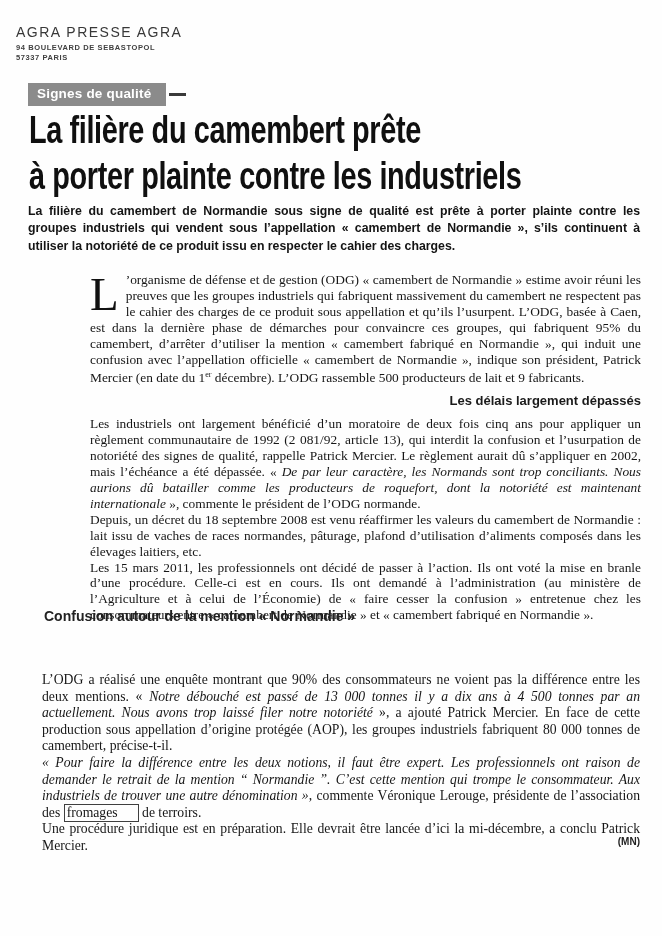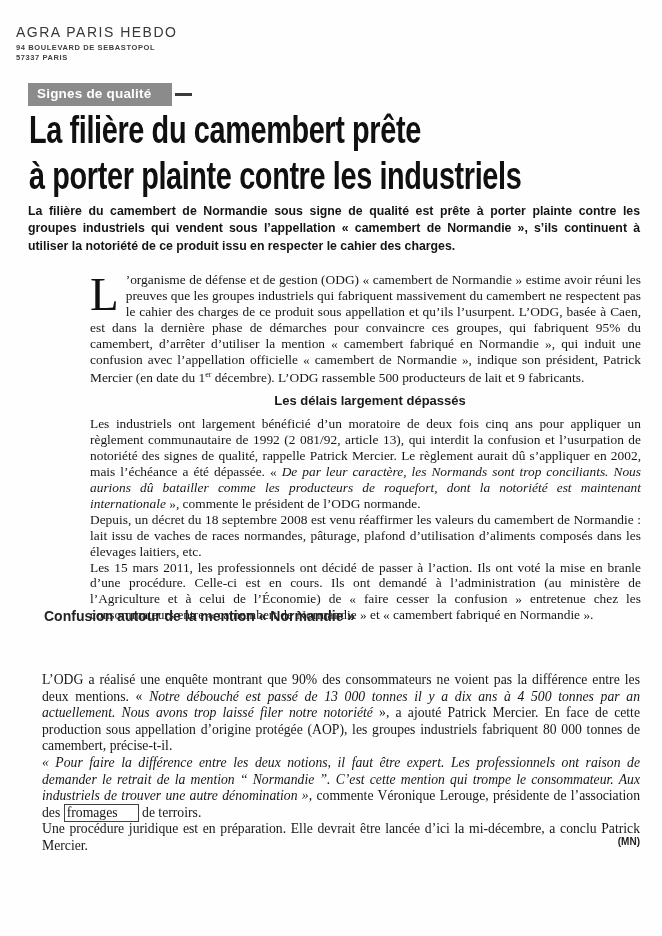--- a/index.html
+++ b/index.html
@@ -11,55 +11,55 @@
     color:#1b1b1b;
   }
 
   
   .letterhead{position:absolute;left:16px;top:24px;font-family:"Liberation Sans",sans-serif;color:#3c3c3c;}
   .lh-name{font-size:14px;letter-spacing:1.5px;margin-bottom:3px;color:#383838;}
   .lh-addr{font-size:7.5px;font-weight:bold;letter-spacing:0.6px;line-height:9.5px;color:#404040;}
 
   
   .rubric-row{position:absolute;left:28px;top:83px;display:flex;align-items:center;}
-  .rubric-badge{background:#8b8b8b;color:#ffffff;font:bold 13.5px/1 "Liberation Sans",sans-serif;padding:4px 21px 5px 9px;letter-spacing:0.2px;}
+  .rubric-badge{background:#8b8b8b;color:#ffffff;font:bold 13.5px/1 "Liberation Sans",sans-serif;padding:4px 15px 5px 9px;letter-spacing:0.2px;}
   .rubric-rule{width:17px;height:3px;background:#3a3a3a;margin-left:3px;}
 
   
   .headline{position:absolute;left:29px;top:107px;margin:0;font-family:"Liberation Sans",sans-serif;font-weight:bold;color:#101010;}
   .hl-line{display:block;font-size:38px;line-height:46px;letter-spacing:-0.5px;transform:scaleX(0.76);transform-origin:0 50%;white-space:nowrap;}
 
   
   .standfirst{position:absolute;left:28px;top:203px;width:612px;margin:0;
     font:bold 12.3px/17.3px "Liberation Sans",sans-serif;text-align:justify;color:#141414;}
 
   
   .body-col{position:absolute;left:90px;top:272px;width:551px;
     font:13.4px/15.9px "Liberation Serif",serif;text-align:justify;color:#161616;}
   .para{margin:0;}
   .para sup{font-size:0.6em;margin-top:12px;}
   .dropcap{float:left;font-size:47px;line-height:38px;padding:3px 7px 0 0;font-family:"Liberation Serif",serif;color:#111;}
-  .subhead{margin:6px 0 8px 9px;font:bold 13px/1.2 "Liberation Sans",sans-serif;color:#1a1a1a;text-align:center;}
+  .subhead{margin:6px 0 8px 9px;font:bold 13px/1.2 "Liberation Sans",sans-serif;color:#1a1a1a;text-align:right;}
   em{font-style:italic;}
 
   
   .crosshead{position:absolute;left:44px;top:608px;margin:0;font:bold 14px/1.2 "Liberation Sans",sans-serif;color:#222;}
   .full-col{position:absolute;left:42px;top:672px;width:598px;
     font:13.7px/16.6px "Liberation Serif",serif;text-align:justify;color:#161616;}
   .boxed{border:1.5px solid #3f3f3f;padding:0 20px 1px 2px;}
   .para.last{position:relative;}
   .sig{position:absolute;right:0;bottom:8px;font:bold 10px "Liberation Sans",sans-serif;color:#222;}
 </style>
 </head>
 <body>
 
 <div class="page">
 
   <header class="letterhead">
-    <div class="lh-name">AGRA PARIS HEBDO</div>
+    <div class="lh-name">AGRA PRESSE AGRA</div>
     <div class="lh-addr">94 BOULEVARD DE SEBASTOPOL</div>
     <div class="lh-addr">57337 PARIS</div>
   </header>
 
   <div class="rubric-row">
     <span class="rubric-badge">Signes de qualité</span>
     <span class="rubric-rule"></span>
   </div>
 
   <h1 class="headline">

